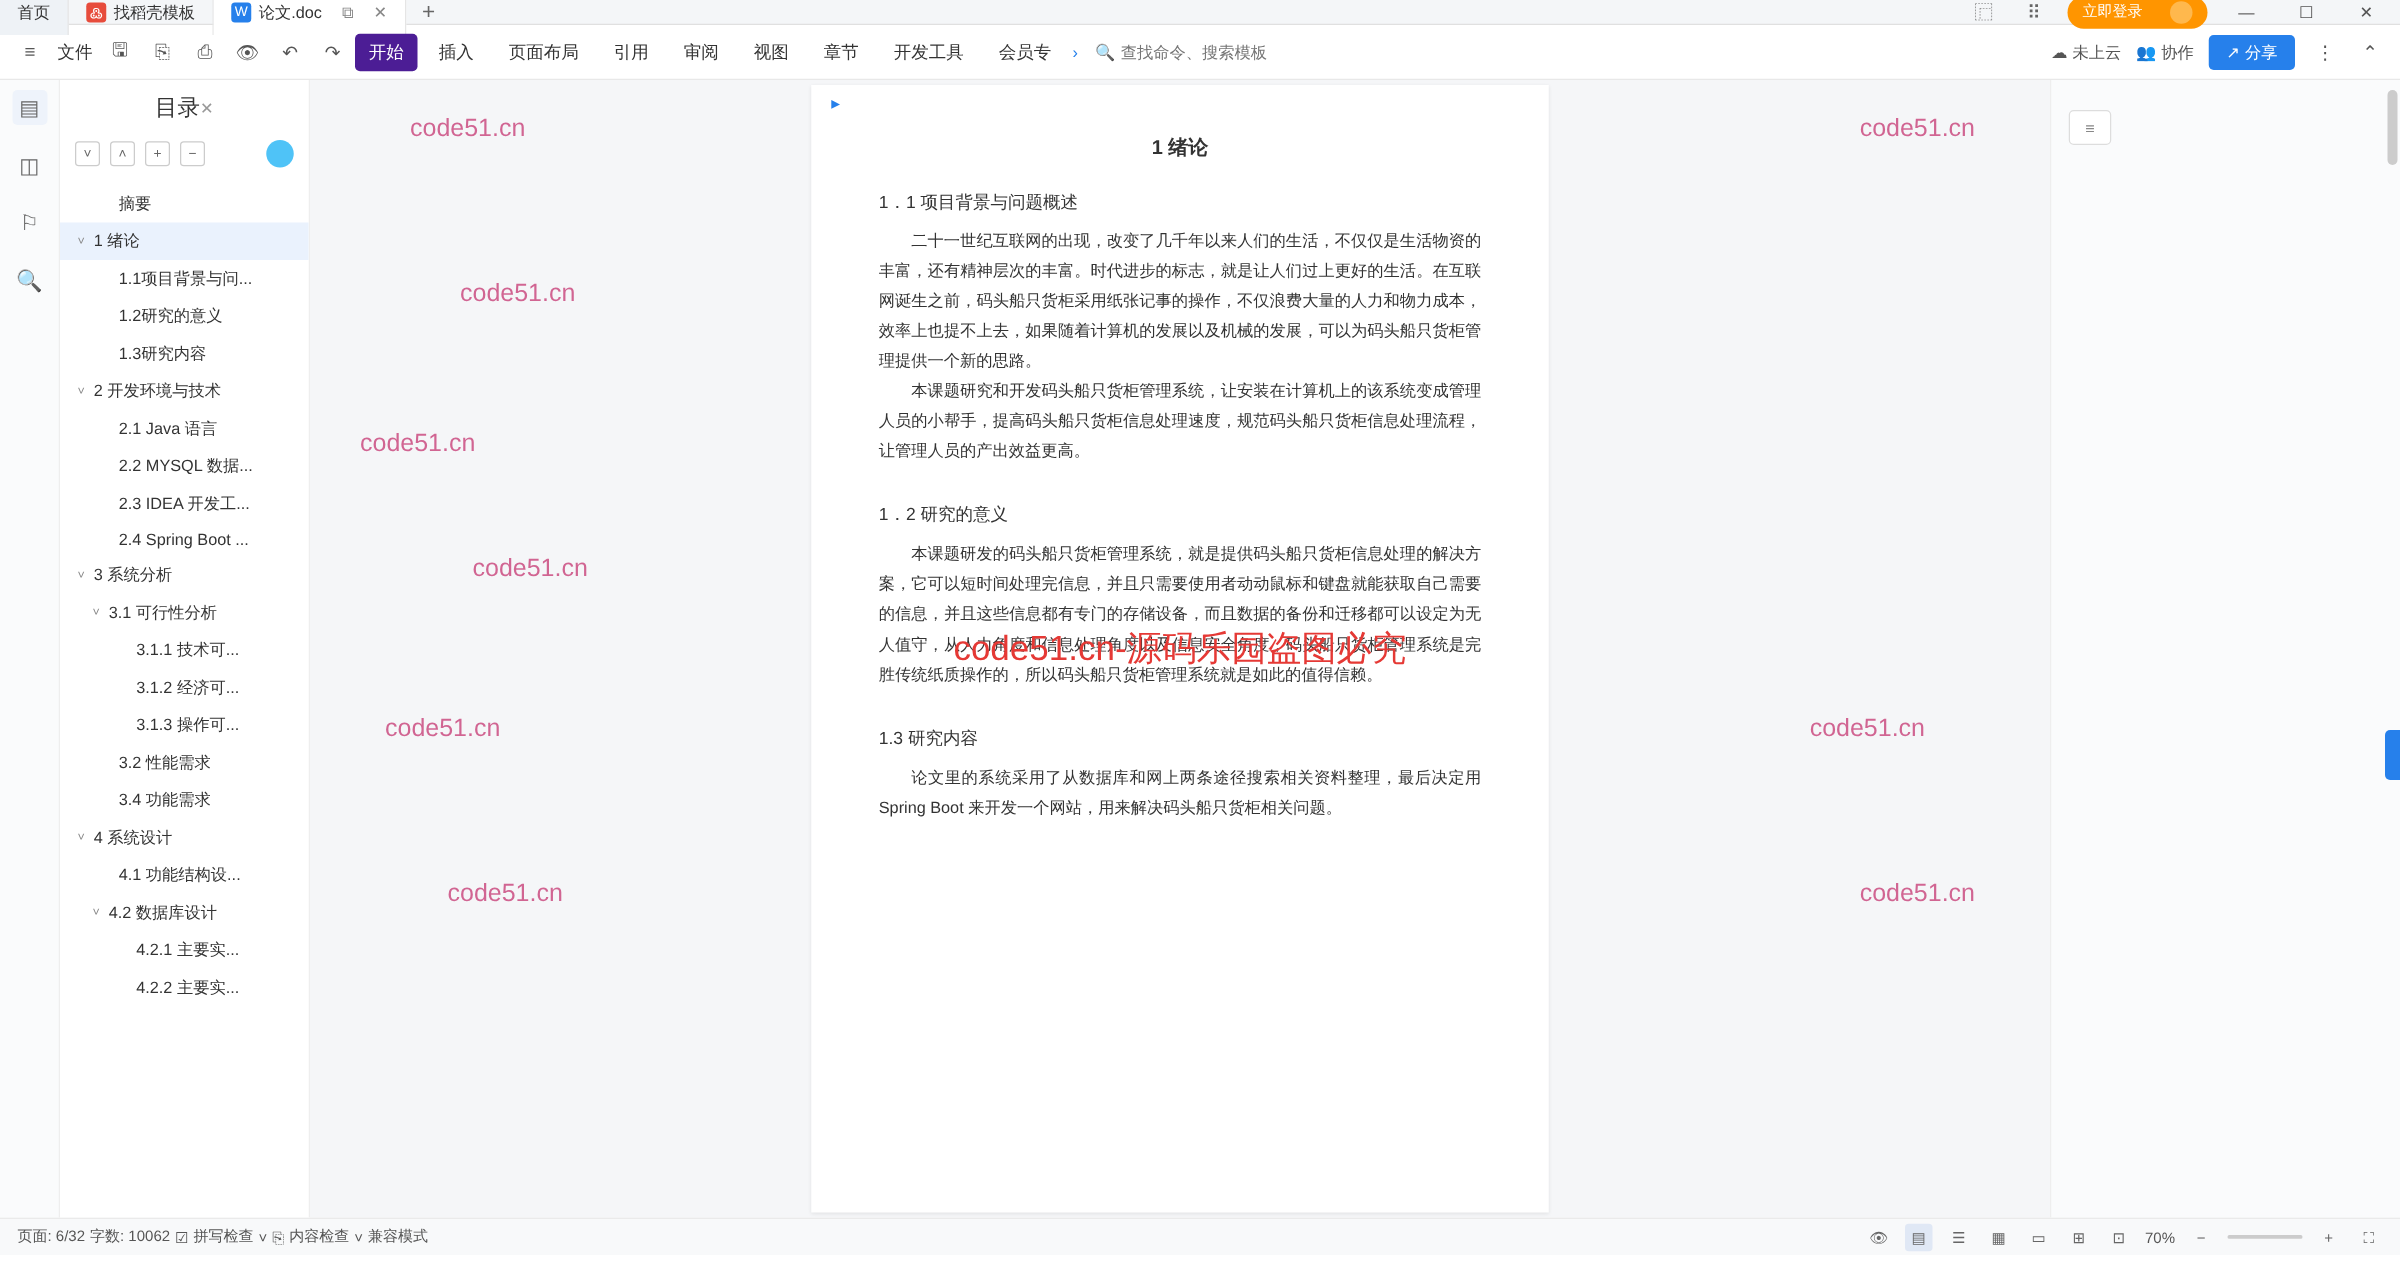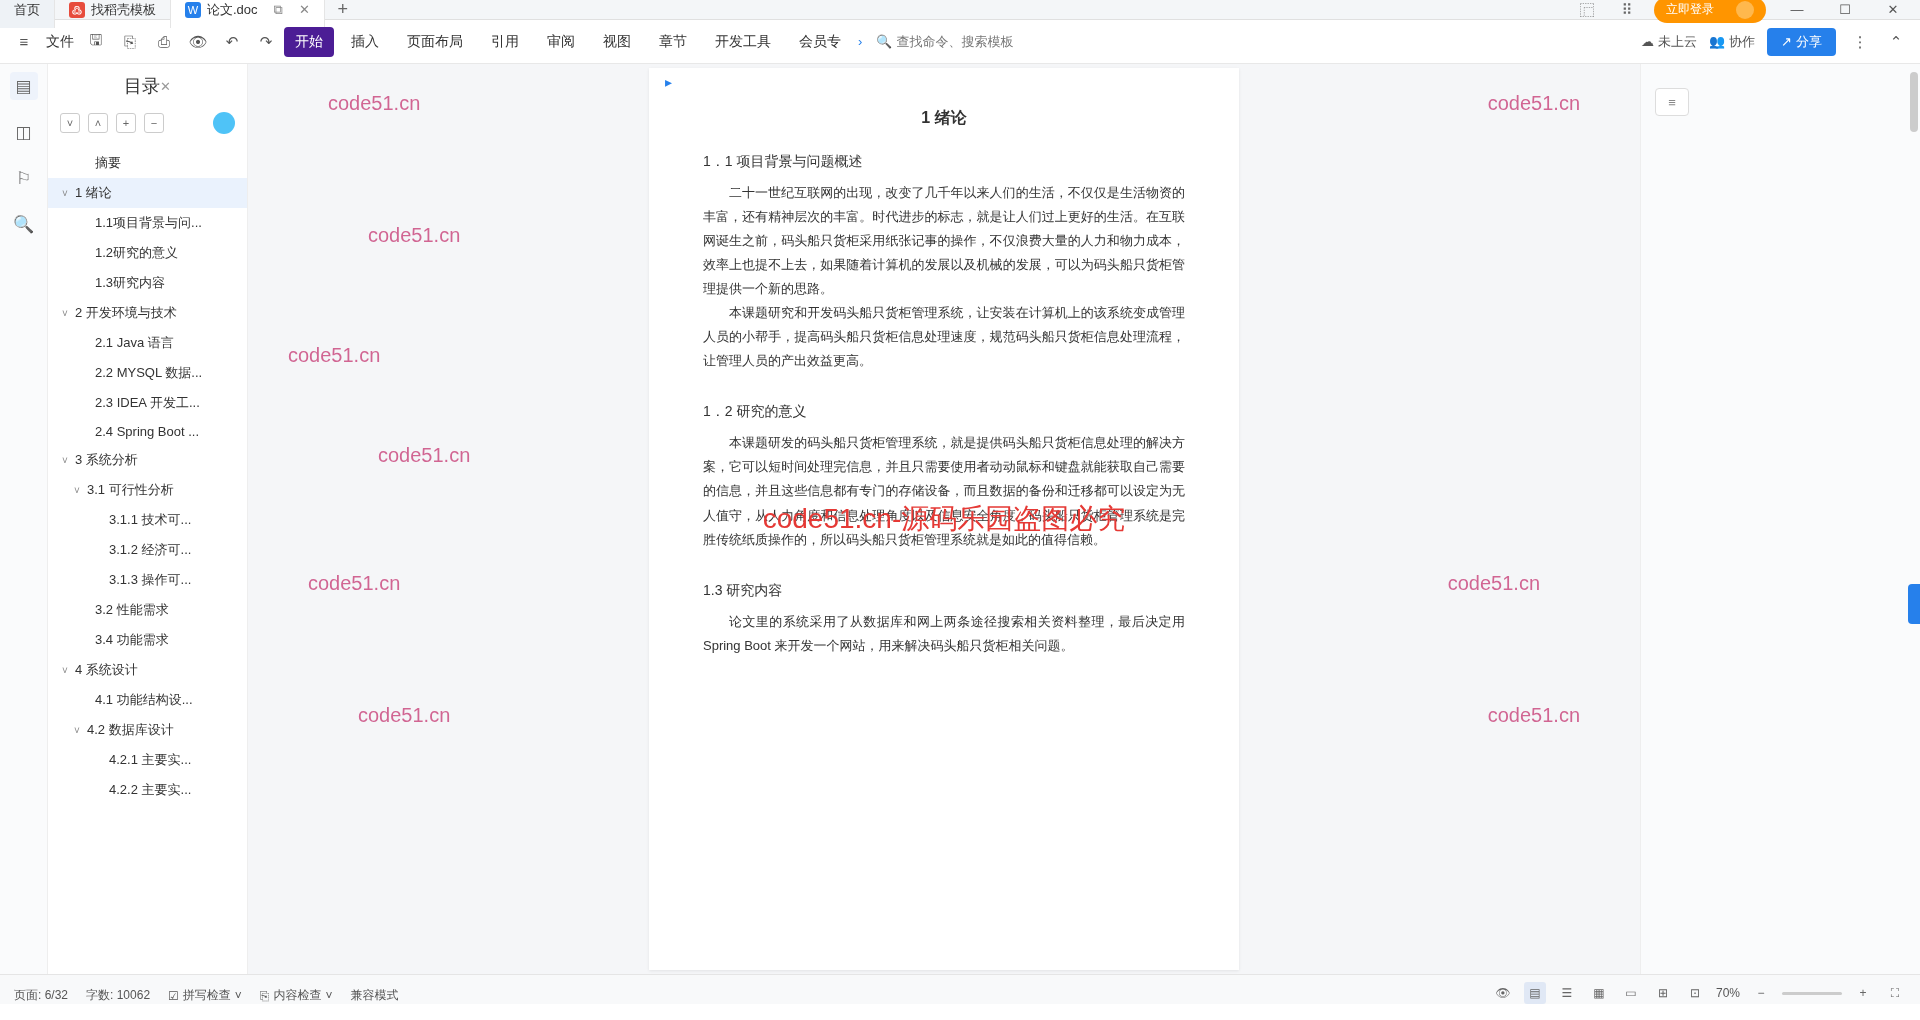--- a/index.html
+++ b/index.html
@@ -49,21 +49,21 @@
 .doc-area{flex:1;background:#f5f6f8;position:relative;overflow:auto;display:flex;justify-content:center}
 .page{width:590px;background:#fff;margin:4px 0;padding:40px 54px;box-shadow:0 1px 3px rgba(0,0,0,0.08);position:relative;min-height:780px}
 .doc-h1{text-align:center;font-size:16px;font-weight:bold;margin-bottom:24px}
 .doc-h2{font-size:14px;font-weight:normal;margin:16px 0 10px}
 .doc-p{font-size:13px;line-height:1.85;text-indent:2em;text-align:justify}
 .watermark{position:absolute;color:#be185d;font-size:20px;pointer-events:none;opacity:0.65}
 .wm-red{position:absolute;left:50%;top:50%;transform:translate(-50%,-50%);color:#e53935;font-size:28px;font-weight:500}
 .right-rail{width:280px;background:#fafbfc;border-left:1px solid #eee;position:relative}
 .right-tab{position:absolute;right:-8px;top:520px;width:20px;height:40px;background:#2680eb;border-radius:4px 0 0 4px}
 .float-btn{position:absolute;top:24px;left:14px;width:34px;height:28px;border:1px solid #ddd;border-radius:4px;display:flex;align-items:center;justify-content:center;color:#888;cursor:pointer;background:#fff}
-.statusbar{height:30px;background:#f8f9fa;border-top:1px solid #e5e5e5;display:flex;align-items:flex-end;padding:0 14px;gap:18px;font-size:12px;color:#555}
+.statusbar{height:30px;background:#f8f9fa;border-top:1px solid #e5e5e5;display:flex;align-items:center;padding:0 14px;gap:4px;font-size:12px;color:#555}
 .sb-item{display:flex;align-items:center;gap:4px;cursor:pointer}
 .sb-right{margin-left:auto;display:flex;align-items:center;gap:10px}
 .sb-icon{width:22px;height:22px;display:flex;align-items:center;justify-content:center;color:#666;cursor:pointer}
 .sb-icon.active{background:#e0e8f5;border-radius:3px}
 .doc-icon-marker{position:absolute;left:16px;top:6px;color:#2680eb;font-size:14px}
 .scroll-track{position:absolute;right:2px;top:0;width:8px;height:100%}
 .scroll-thumb{width:8px;height:60px;background:#ccc;border-radius:4px;margin-top:8px}
 </style>
 </head>
 <body>

